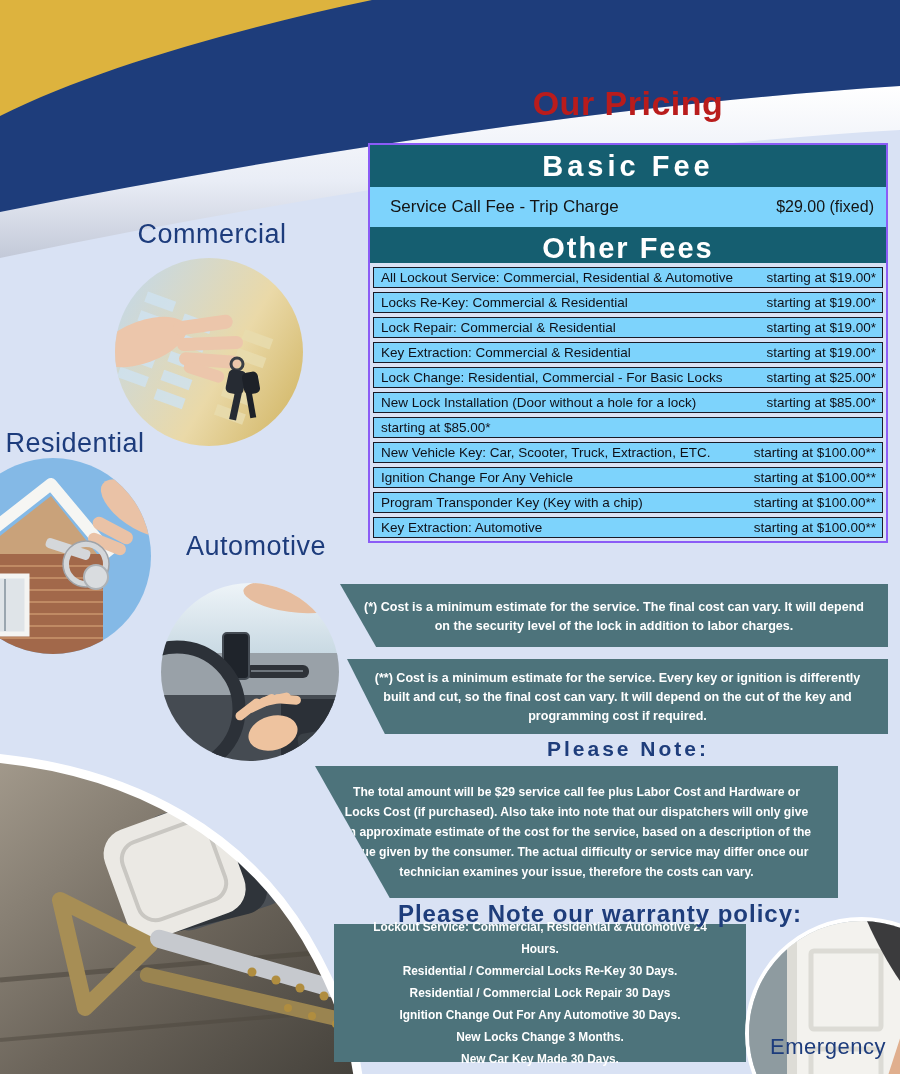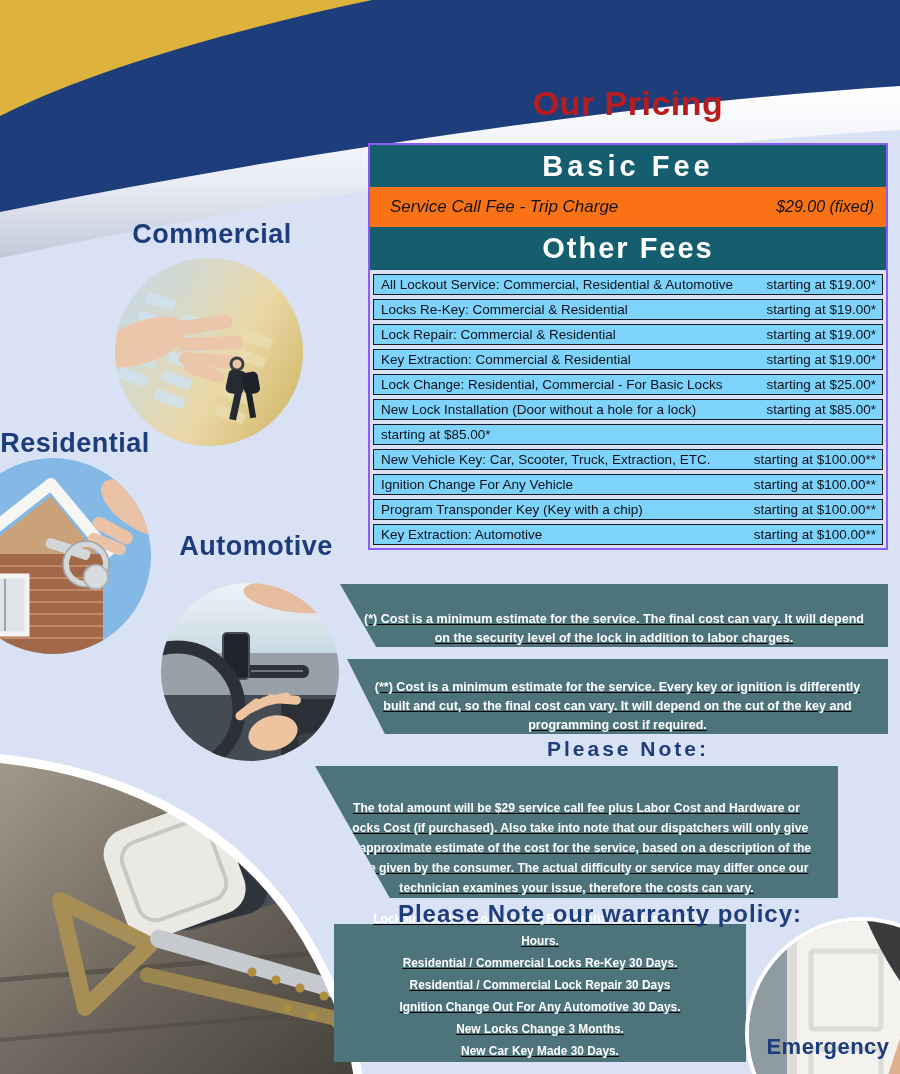--- a/index.html
+++ b/index.html
@@ -12,48 +12,48 @@
 
   
   .page-title{left:368px;top:84px;width:520px;text-align:center;
     font-size:34px;font-weight:bold;color:#b91c1c;letter-spacing:.5px;z-index:3;}
 
   
   .ptable{left:368px;top:143px;width:520px;border:2px solid #8b5cf6;
     box-sizing:border-box;z-index:3;background:transparent;}
   .thead{background:#155e70;color:#fff;text-align:center;font-weight:bold;}
   .thead.basic{height:42px;line-height:42px;font-size:29px;letter-spacing:4px;}
-  .thead.other{height:43px;line-height:43px;font-size:29px;letter-spacing:2px;}
-  .service-row{background:#f97316;height:40px;display:flex;align-items:center;
-    justify-content:space-between;padding:0 12px 0 20px;font-style:italic;}
+  .thead.other{height:36px;line-height:43px;font-size:29px;letter-spacing:2px;}
+  .service-row{background:#7dd3fc;height:40px;display:flex;align-items:center;
+    justify-content:space-between;padding:0 12px 0 20px;}
   .service-row .sl{font-size:17px;color:#141414;}
   .service-row .sp{font-size:16px;color:#141414;}
   .rows-wrap{padding:4px 3px 3px 3px;display:flex;flex-direction:column;gap:4px;}
   .row{border:1.5px solid #1a1a26;background:#7dd3fc;height:19px;display:flex;
     align-items:center;justify-content:space-between;padding:0 6px 0 7px;}
   .row .rl{font-size:13.5px;color:#0f1018;white-space:nowrap;}
   .row .rp{font-size:13.5px;color:#0f1018;white-space:nowrap;}
 
   
-  .cat-label{font-weight:bold;color:#1d3c7c;letter-spacing:.5px;z-index:5;
+  .cat-label{font-weight:normal;color:#1d3c7c;letter-spacing:.5px;z-index:5;
     font-size:27px;text-align:center;}
   .lbl-commercial{left:112px;top:219px;width:200px;}
   .lbl-residential{left:0px;top:428px;width:150px;}
   .lbl-automotive{left:176px;top:531px;width:160px;}
   .lbl-emergency{left:756px;top:1034px;width:144px;font-size:22px;z-index:7;}
 
   
   .circle{border-radius:50%;overflow:hidden;z-index:4;}
   .c-commercial{left:115px;top:258px;width:188px;height:188px;}
   .c-residential{left:-45px;top:458px;width:196px;height:196px;}
   .c-automotive{left:161px;top:583px;width:178px;height:178px;}
   .c-emergency{left:745px;top:917px;width:225px;height:225px;border:4px solid #fff;z-index:6;}
 
   
-  .slate{background:#4d737b;display:flex;align-items:flex-end;justify-content:center;z-index:2;text-decoration:underline;}
+  .slate{background:#4d737b;display:flex;align-items:center;justify-content:center;z-index:2;}
   .slate-text{color:#fff;font-weight:bold;text-align:center;}
   .note1{left:340px;top:584px;width:548px;height:63px;
     clip-path:polygon(0 0,100% 0,100% 100%,6.6% 100%);}
   .note1 .slate-text{width:560px;transform:scaleX(.93);font-size:13.5px;line-height:19px;}
   .note2{left:347px;top:659px;width:541px;height:75px;
     clip-path:polygon(0 0,100% 0,100% 100%,7% 100%);}
   .note2 .slate-text{width:560px;transform:scaleX(.93);font-size:13.5px;line-height:19px;}
   .bignote{left:315px;top:766px;width:523px;height:132px;
     clip-path:polygon(0 0,100% 0,100% 100%,14.3% 100%);}
   .bignote .slate-text{width:545px;transform:scaleX(.90);font-size:13.5px;line-height:20px;}

